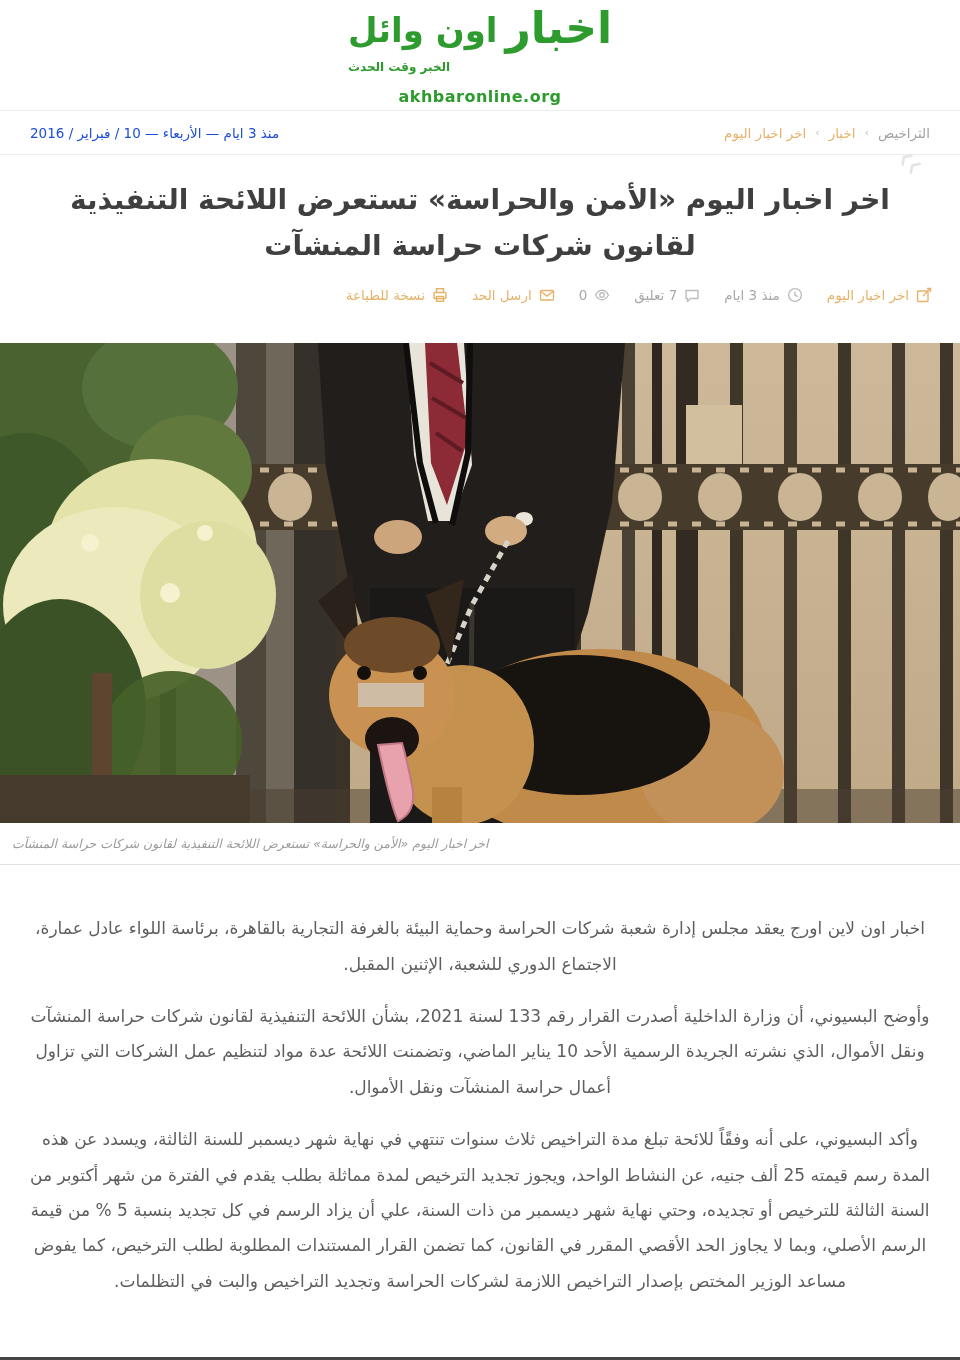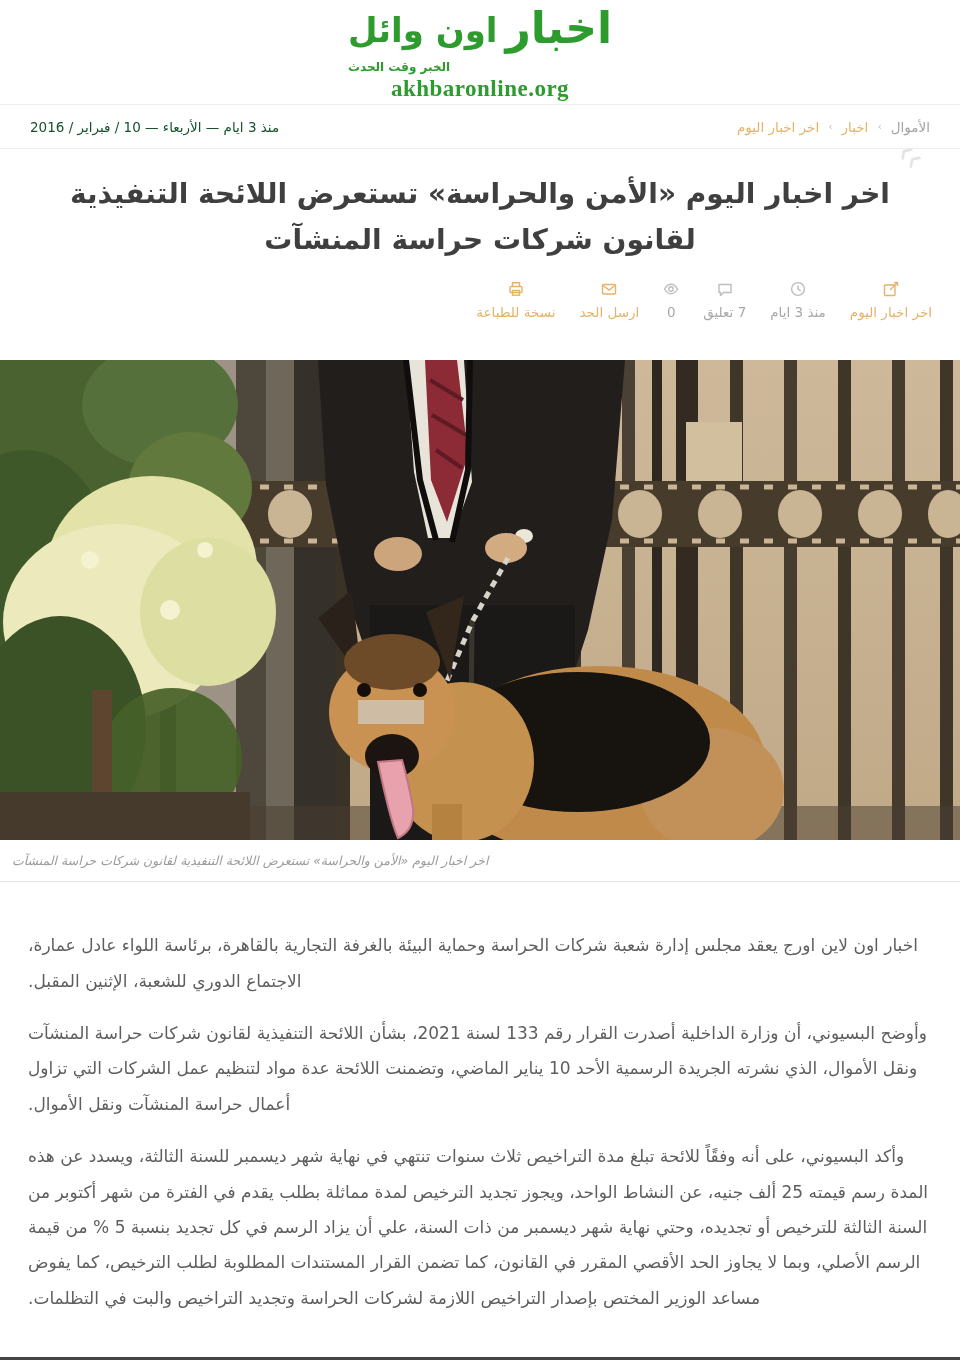--- a/index.html
+++ b/index.html
@@ -10,47 +10,47 @@
   }
   .page { position:relative; width:960px; height:1360px; overflow:hidden; background:#fff; }
 
   
   .header { padding:6px 0 4px; text-align:center; }
   .logo { display:inline-block; color:#2d9b2d; line-height:1; }
   .logo-row { display:flex; flex-direction:row; align-items:flex-end; justify-content:center; gap:8px; direction:rtl; }
   .logo-main { font-size:44px; font-weight:bold; letter-spacing:-1px; }
   .logo-secondary { font-size:34px; font-weight:600; padding-bottom:3px; }
   .logo-tagline { font-size:12px; font-weight:bold; text-align:left; margin:11px 12px 0 0; direction:rtl; }
-  .logo-domain { font-size:23px; font-weight:bold; letter-spacing:0.5px; margin-top:4px; direction:ltr;font-family:Liberation Serif, serif; }
+  .logo-domain { font-size:16px; font-weight:bold; letter-spacing:0.5px; margin-top:16px; direction:ltr; }
 
   
   .crumb-bar {
     border-top:1px solid #ededed; border-bottom:1px solid #ededed;
     height:45px; display:flex; align-items:center; justify-content:space-between;
     padding:0 30px; font-size:13.5px; position:relative;
   }
   .crumbs { color:#a3a3a3; display:flex; gap:9px; align-items:center; }
   .crumb-link { color:#e6b269; text-decoration:none; cursor:pointer; }
   .crumb-home { color:#a3a3a3; text-decoration:none; cursor:pointer; }
   .crumb-sep { color:#c3c3c3; font-size:11px; }
-  .date-line { color:#14532d; direction:rtl; }
+  .date-line { color:#1d4ed8; direction:rtl; }
   .corner-chevron { position:absolute; left:auto; right:38px; bottom:-16px; color:#e4e4e4; font-size:14px; transform:rotate(45deg); }
 
   
   .article-title {
     margin:22px 50px 10px; text-align:center;
     font-size:28px; font-weight:bold; color:#3f3f3f; line-height:1.65;
   }
 
   
   .meta-row {
     display:flex; direction:rtl; justify-content:flex-start; align-items:center;
     gap:24px; padding:8px 28px 6px; font-size:13.5px;
   }
-  .meta-item { display:flex; align-items:center; gap:7px; white-space:nowrap;flex-direction:column; }
+  .meta-item { display:flex; align-items:center; gap:7px; white-space:nowrap; }
   .meta-link { color:#e6b269; cursor:pointer; }
   .meta-muted { color:#a8a8a8; }
   .mi { width:16px; height:16px; display:inline-block; flex:0 0 auto; }
   .mi svg { width:16px; height:16px; display:block; }
   .ic-orange { stroke:#e6b269; } .ic-gray { stroke:#bdbdbd; }
 
   
   .photo-wrap { margin-top:34px; width:960px; height:480px; line-height:0; }
   .photo-wrap svg { display:block; }
 
@@ -58,21 +58,21 @@
   .caption-bar {
     border-bottom:1px solid #e3e3e3; padding:13px 12px 13px;
     font-size:12.5px; color:#9b9b9b; font-style:italic;
     direction:rtl; text-align:left;
   }
 
   
   .article-body { padding:46px 28px 0; }
   .article-body p {
     font-size:17px; color:#5e5e5e; line-height:2.08;
-    text-align:left; margin-bottom:17px;
+    text-align:center; margin-bottom:17px;
   }
   .footer-edge { position:absolute; bottom:0; left:0; width:100%; height:3px; background:#454545; }
 </style>
 </head>
 <body>
 
 <div class="page">
 
   <div class="header">
     <div class="logo">
@@ -80,21 +80,21 @@
         <span class="logo-main">اخبار</span>
         <span class="logo-secondary">اون وائل</span>
       </div>
       <div class="logo-tagline">الخبر وقت الحدث</div>
       <div class="logo-domain">akhbaronline.org</div>
     </div>
   </div>
 
   <div class="crumb-bar">
     <div class="crumbs">
-      <span class="crumb-home">الأموال</span>
+      <span class="crumb-home">التراخيص</span>
       <span class="crumb-sep">›</span>
       <span class="crumb-link">اخبار</span>
       <span class="crumb-sep">›</span>
       <span class="crumb-link">اخر اخبار اليوم</span>
     </div>
     <div class="date-line">منذ 3 ايام — الأربعاء — 10 / فبراير / 2016</div>
     <span class="corner-chevron">❯❯</span>
   </div>
 
   <h1 class="article-title">اخر اخبار اليوم «الأمن والحراسة» تستعرض اللائحة التنفيذية لقانون شركات حراسة المنشآت</h1>

